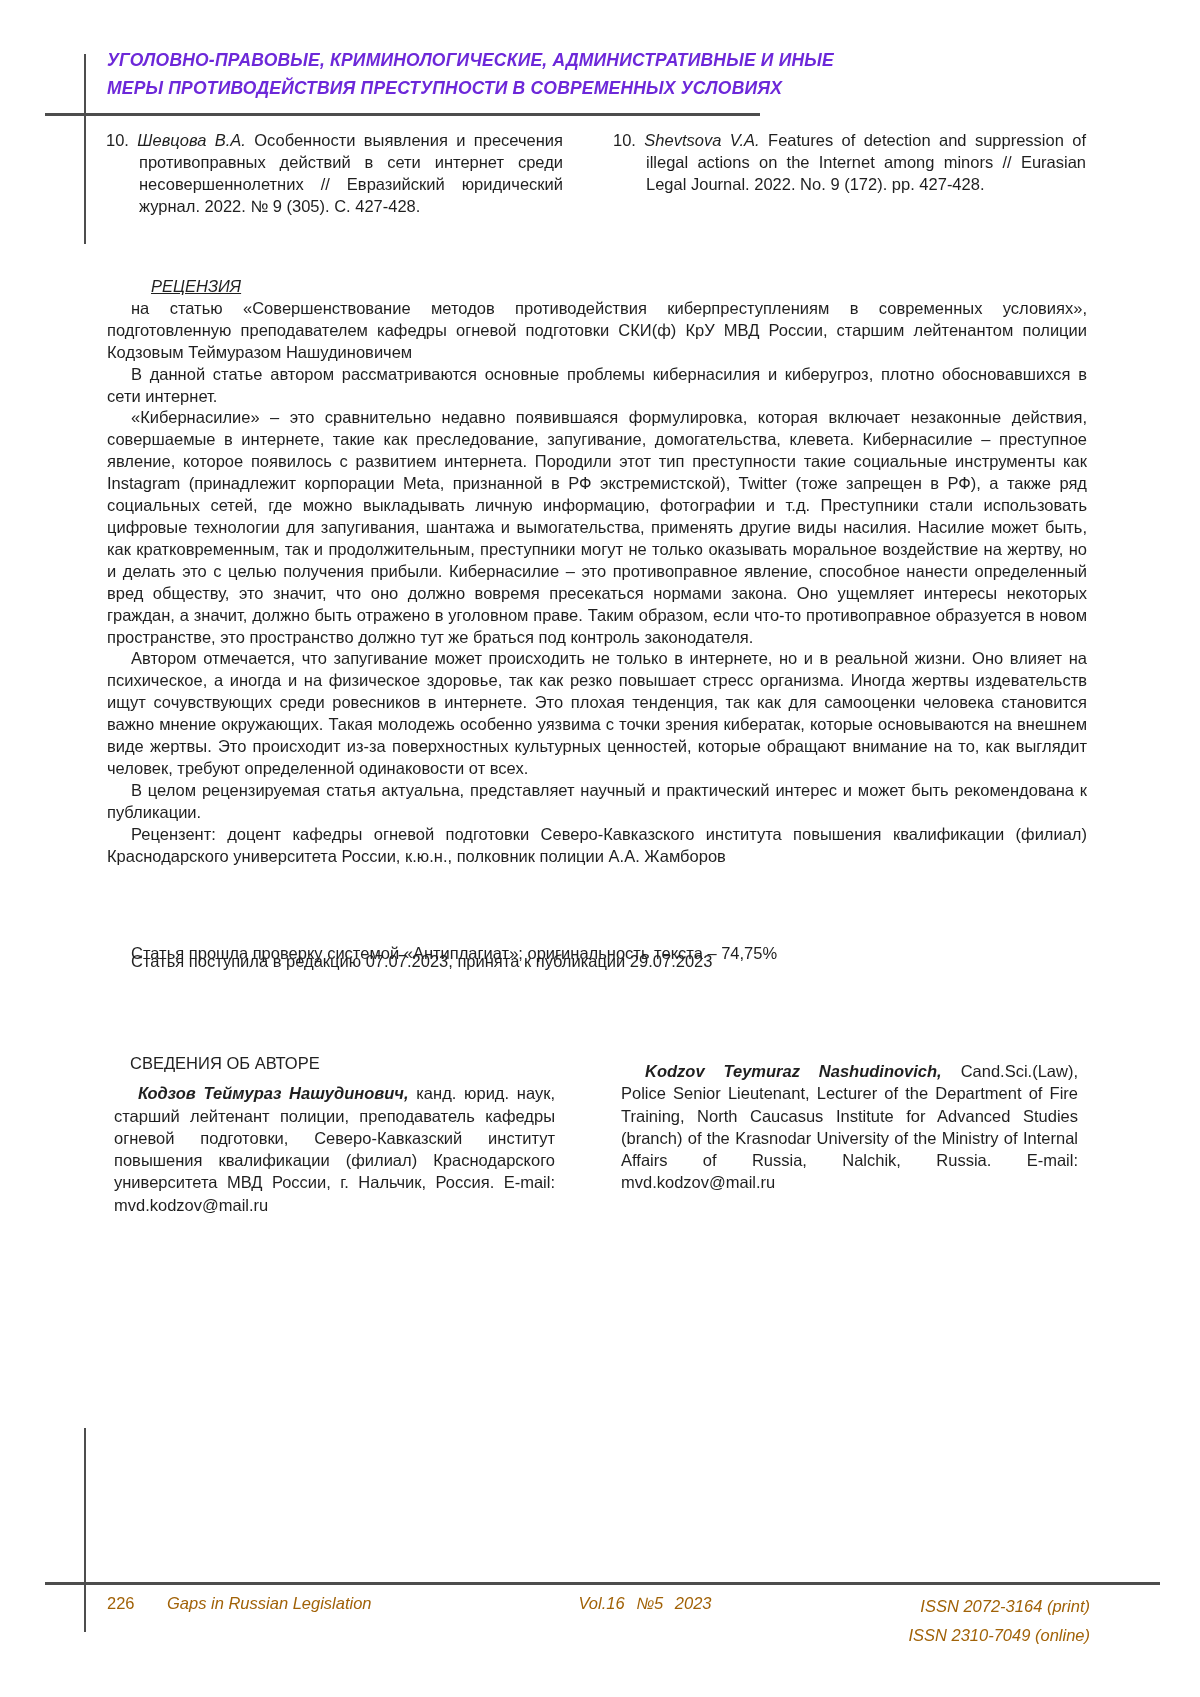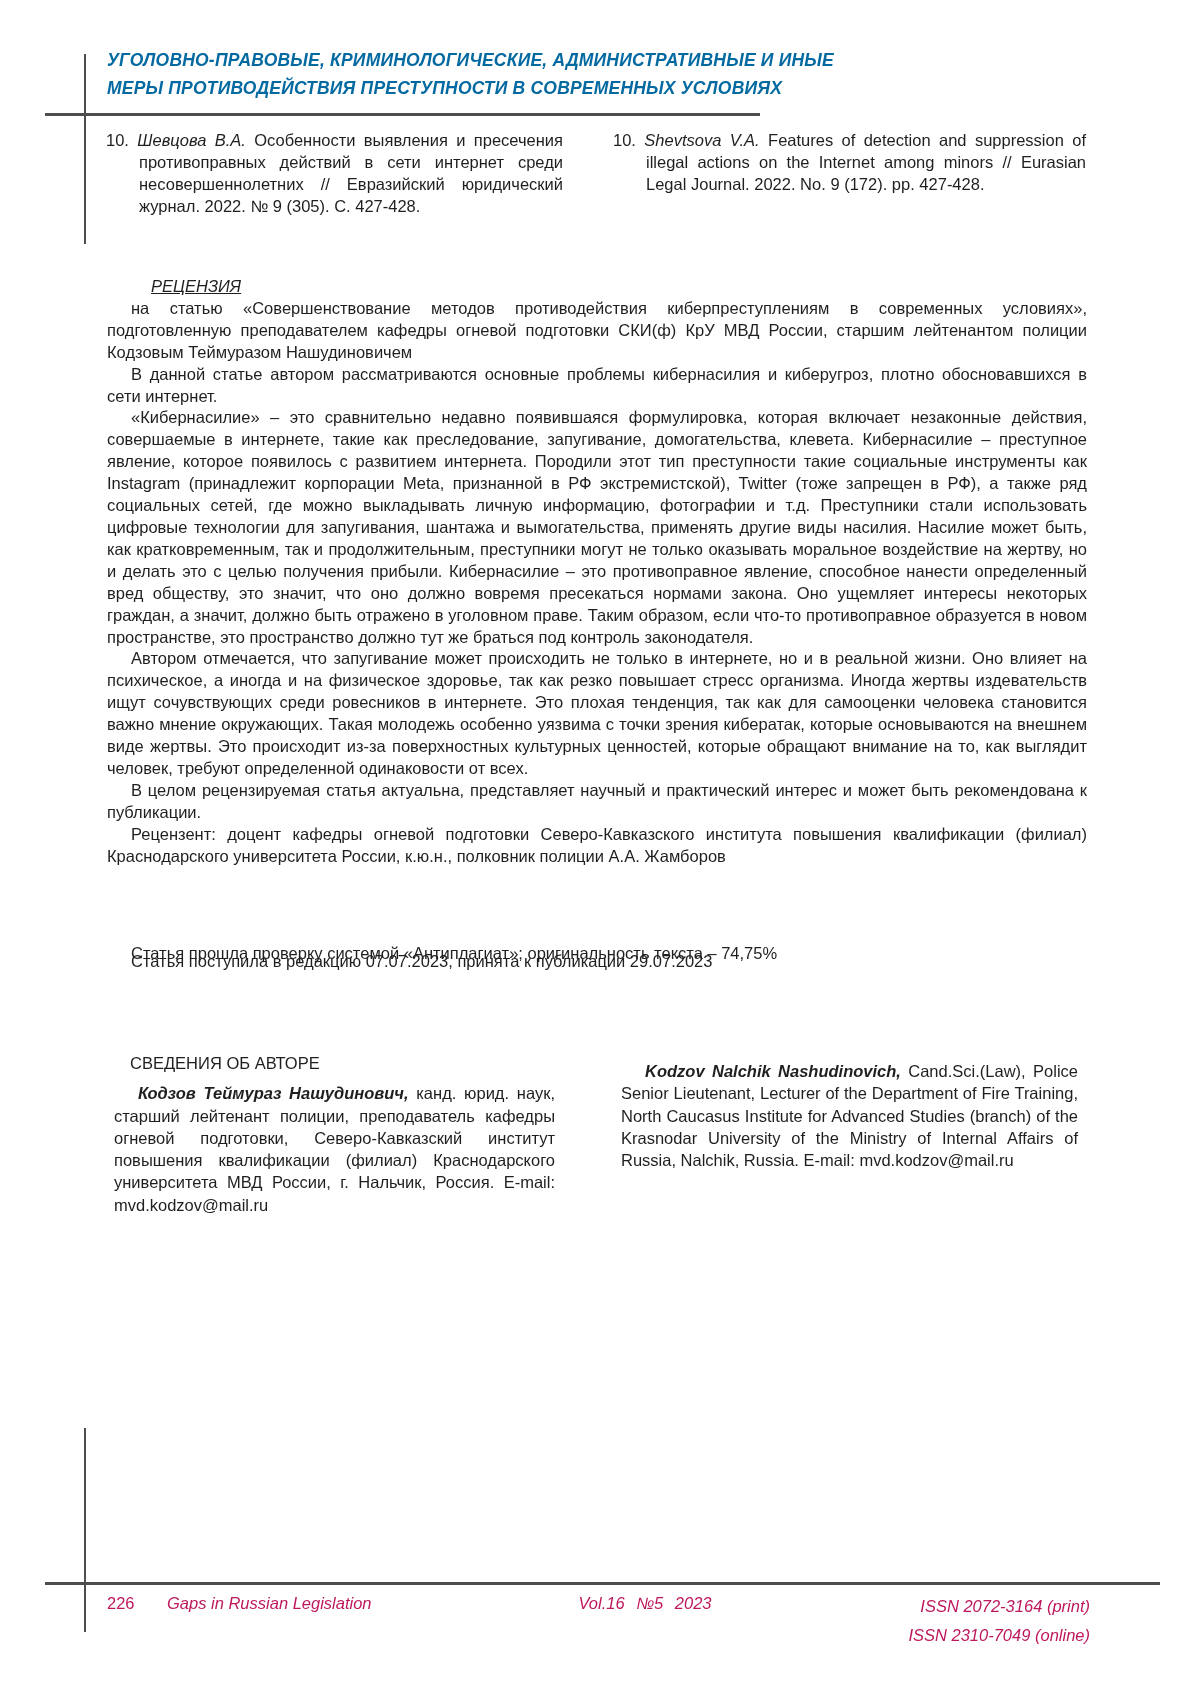--- a/index.html
+++ b/index.html
@@ -9,21 +9,21 @@
     background:#ffffff;
     font-family:"Liberation Sans","DejaVu Sans",sans-serif;
     color:#1f1f1f;
     overflow:hidden;
   }
   .rule{position:absolute;background:#4d4d4d;}
   
   .journal-header{
     position:absolute;left:107px;top:46px;width:900px;
     font-size:17.5px;line-height:28px;font-weight:bold;font-style:italic;
-    color:#0369a1;letter-spacing:.2px;
+    color:#6d28d9;letter-spacing:.2px;
   }
   .vrule-top{left:84px;top:54px;width:2px;height:190px;}
   .hrule-top{left:45px;top:113px;width:715px;height:3px;}
   
   .ref-col{
     position:absolute;top:129px;
     font-size:16.5px;line-height:22px;text-align:justify;
   }
   .ref-col p{margin:0;padding-left:33px;text-indent:-33px;}
   .ref-ru{left:106px;width:457px;}
@@ -53,21 +53,21 @@
     font-size:16.5px;line-height:22.3px;text-align:justify;
   }
   .about-ru{left:106px;width:457px;}
   .about-en{left:613px;width:473px;}
   .about-heading{margin:0 0 0 24px;font-weight:normal;font-size:16.5px;}
   .about-col p{margin:8px;text-indent:24px;}
   .author-name{font-weight:bold;font-style:italic;}
   
   .vrule-bottom{left:84px;top:1428px;width:2px;height:204px;}
   .hrule-bottom{left:45px;top:1582px;width:1115px;height:3px;}
-  .footer-text{position:absolute;font-size:16.5px;line-height:22px;color:#be185d;}
+  .footer-text{position:absolute;font-size:16.5px;line-height:22px;color:#a16207;}
   .fp-num{left:107px;top:1592px;}
   .fp-journal{left:167px;top:1592px;font-style:italic;}
   .fp-volume{left:440px;top:1592px;width:410px;text-align:center;font-style:italic;word-spacing:7px;}
   .fp-issn{left:790px;top:1592px;width:300px;text-align:right;font-style:italic;line-height:29px;}
 </style>
 </head>
 <body>
 
 <div class="page">
 
@@ -104,21 +104,21 @@
   <div class="check-line received">
     <div>Статья поступила в редакцию 07.07.2023, принята к публикации 29.07.2023</div>
   </div>
 
   <div class="about-col about-ru">
     <h3 class="about-heading">СВЕДЕНИЯ ОБ АВТОРЕ</h3>
     <p><span class="author-name">Кодзов Теймураз Нашудинович,</span><span> канд. юрид. наук, старший лейтенант полиции, преподаватель кафедры огневой подготовки, Северо-Кавказский институт повышения квалификации (филиал) Краснодарского университета МВД России, г. Нальчик, Россия. E-mail: mvd.kodzov@mail.ru</span></p>
   </div>
 
   <div class="about-col about-en">
-    <p><span class="author-name">Kodzov Nalchik Nashudinovich,</span><span> Cand.Sci.(Law), Police Senior Lieutenant, Lecturer of the Department of Fire Training, North Caucasus Institute for Advanced Studies (branch) of the Krasnodar University of the Ministry of Internal Affairs of Russia, Nalchik, Russia. E-mail: mvd.kodzov@mail.ru</span></p>
+    <p><span class="author-name">Kodzov Teymuraz Nashudinovich,</span><span> Cand.Sci.(Law), Police Senior Lieutenant, Lecturer of the Department of Fire Training, North Caucasus Institute for Advanced Studies (branch) of the Krasnodar University of the Ministry of Internal Affairs of Russia, Nalchik, Russia. E-mail: mvd.kodzov@mail.ru</span></p>
   </div>
 
   <div class="rule vrule-bottom"></div>
   <div class="rule hrule-bottom"></div>
 
   <div class="footer-text fp-num">226</div>
   <div class="footer-text fp-journal">Gaps in Russian Legislation</div>
   <div class="footer-text fp-volume">Vol.16 №5 2023</div>
   <div class="footer-text fp-issn">
     <div>ISSN 2072-3164 (print)</div>

